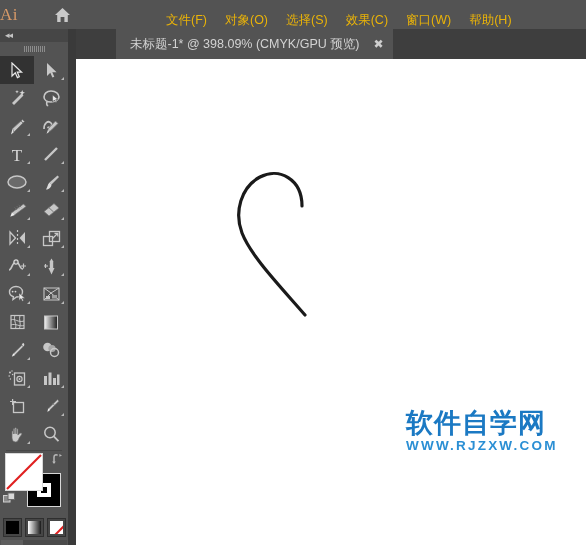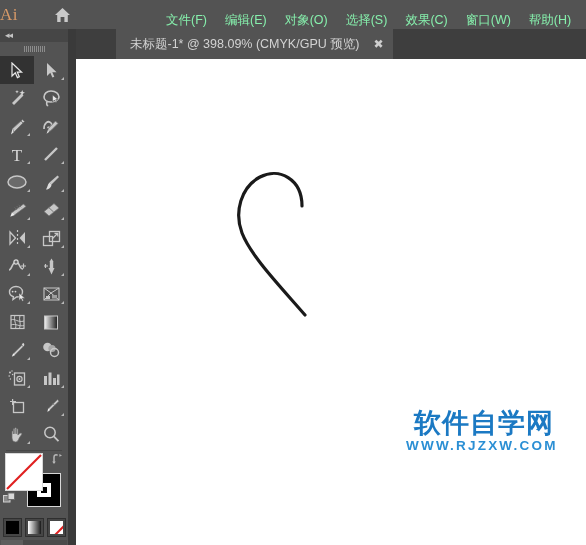--- a/index.html
+++ b/index.html
@@ -41,21 +41,21 @@
   #menu-divider {
     width: 1px; height: 17px;
     background: #6f6f6f;
     margin: 0 6px 0 2px;
   }
   #menu-items {
     display: flex; align-items: center;
     margin-left: 6px;
   }
   .menu-item {
-    color: #86efac;
+    color: #eab308;
     font-size: 12.5px;
     padding: 4px 9px;
     white-space: nowrap;
     line-height: 15px;
     margin-top: 12px;
   }
 
   
   #tabstrip {
     position: absolute; left: 76px; top: 29px;
@@ -221,21 +221,20 @@
     text-align: left;
     user-select: none;
   }
   #wm-cn {
     color: #1b79c3;
     font-size: 27px;
     font-weight: bold;
     letter-spacing: 1px;
     line-height: 30px;
     font-family: "DejaVu Sans", "Liberation Sans", sans-serif;
-    margin-left: 8px;
   }
   #wm-en {
     color: #2b8fd4;
     font-size: 13.5px;
     font-weight: bold;
     letter-spacing: 2.2px;
     line-height: 16px;
     font-family: "Liberation Sans", sans-serif;
   }
   .tb-edge {
@@ -252,21 +251,20 @@
   <div id="menubar">
     <div id="ai-logo">Ai</div>
     <div id="home-btn">
       <svg width="17" height="16" viewBox="0 0 17 16">
         <path d="M8.5 1 L16 8 L13.8 8 L13.8 15 L10.4 15 L10.4 10 L6.6 10 L6.6 15 L3.2 15 L3.2 8 L1 8 Z" fill="#c9c9c9"></path>
       </svg>
     </div>
     <div id="menu-divider"></div>
     <div id="menu-items">
       <div class="menu-item">文件(F)</div>
-      <div class="menu-item">编辑(E)</div>
       <div class="menu-item">对象(O)</div>
       <div class="menu-item">选择(S)</div>
       <div class="menu-item">效果(C)</div>
       <div class="menu-item">窗口(W)</div>
       <div class="menu-item">帮助(H)</div>
     </div>
   </div>
 
   <div id="tabstrip">
     <div id="doc-tab">

